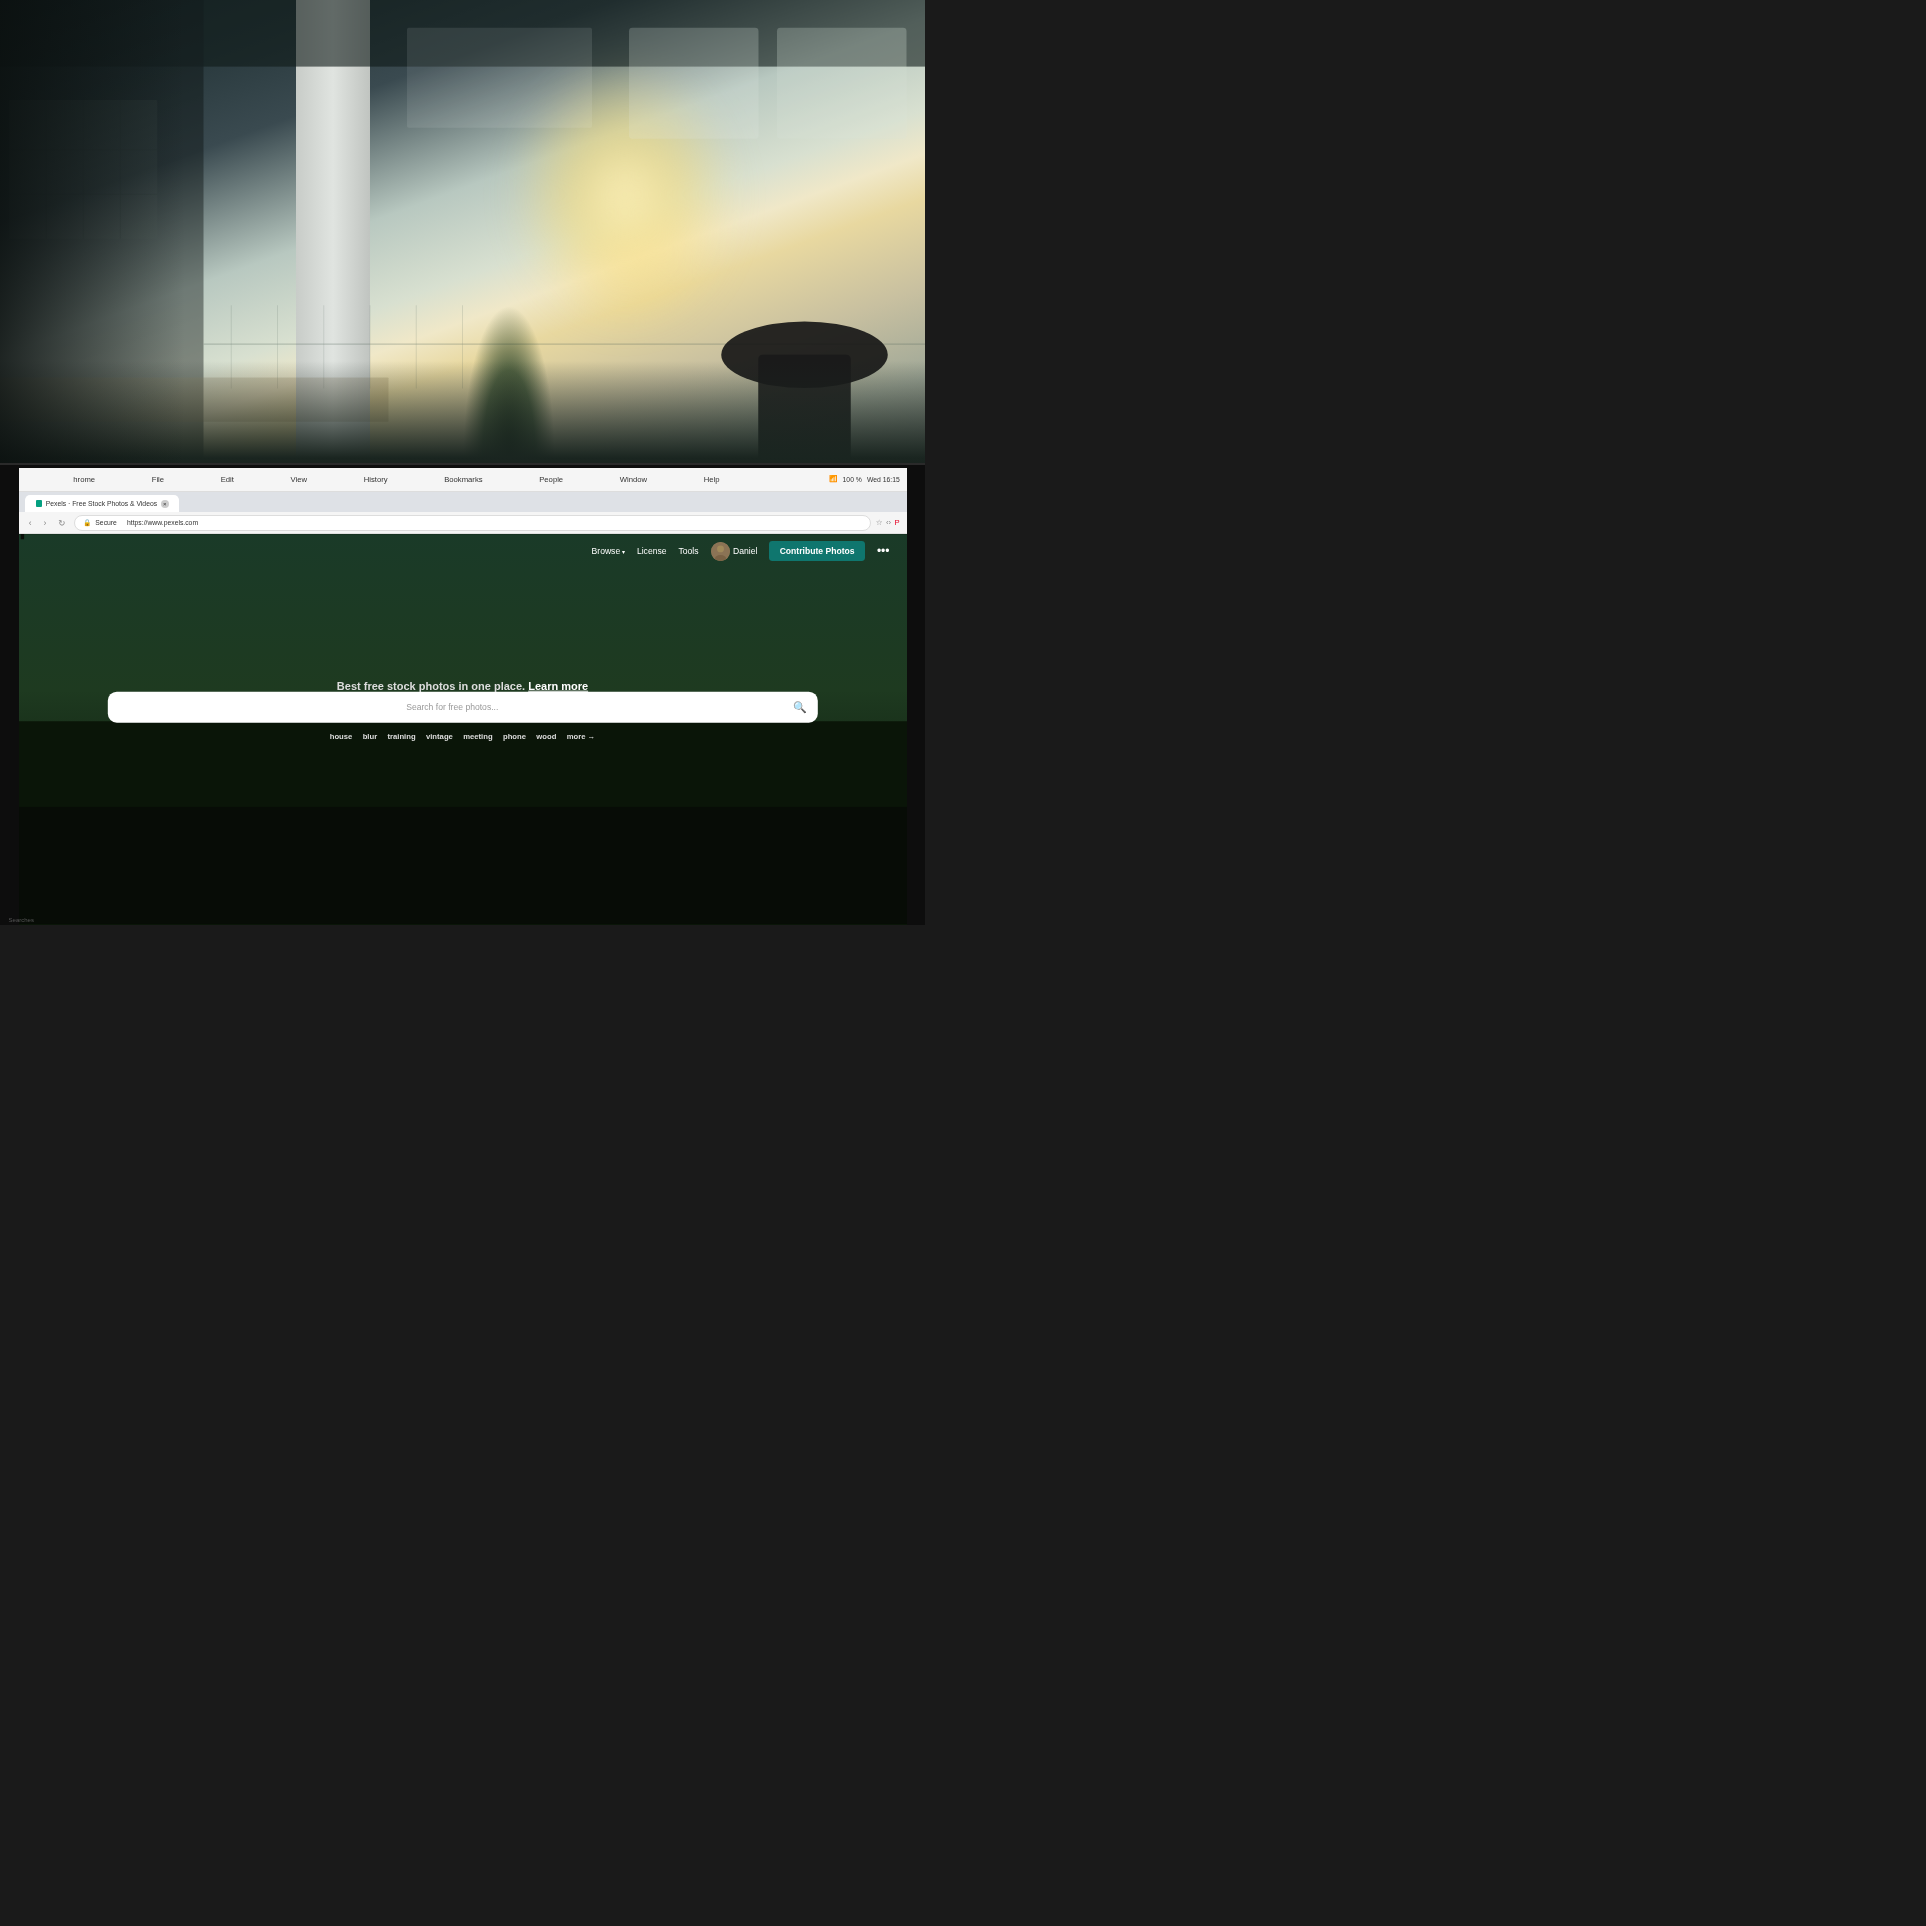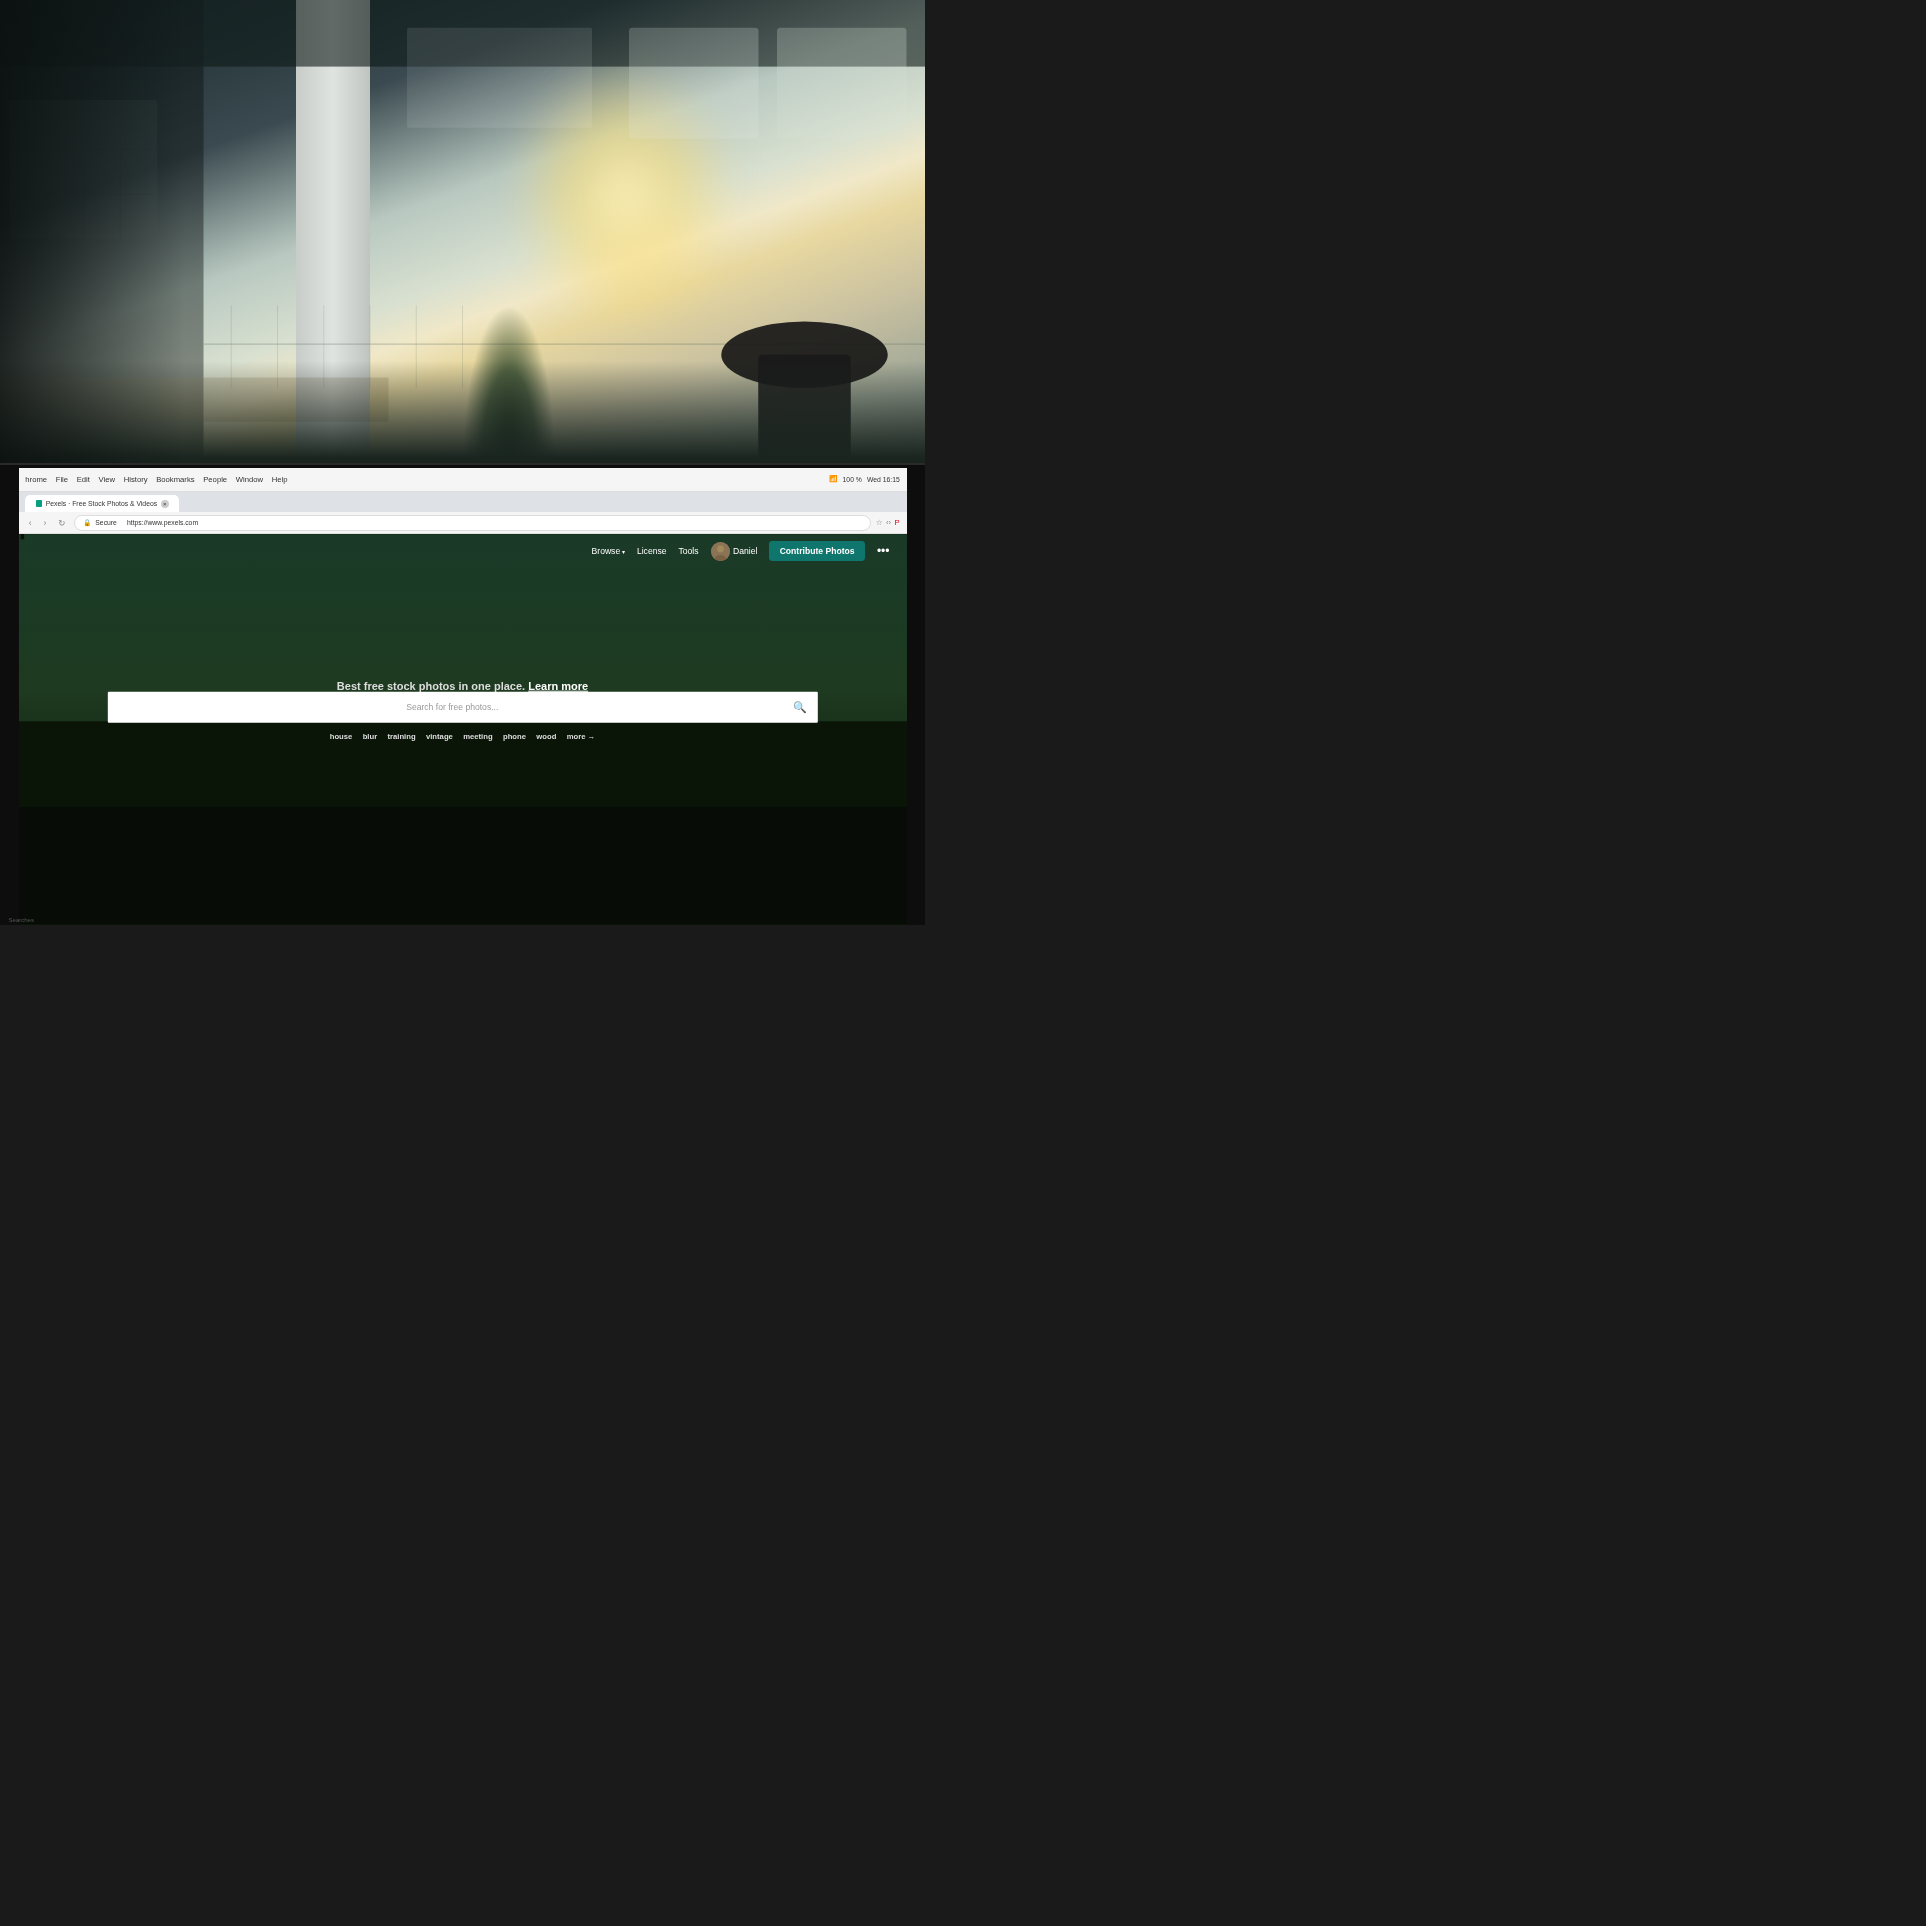--- a/index.html
+++ b/index.html
@@ -108,20 +108,21 @@
 
     .browser-menu-items {
       display: flex;
       gap: 8.6px;
       font-size: 7.7px;
       color: #333;
     }
 
     .browser-menu-item {
       cursor: pointer;
+      margin-left: 48px;
     }
 
     .browser-status-right {
       margin-left: auto;
       display: flex;
       align-items: center;
       gap: 5.1px;
       font-size: 6.8px;
       color: #333;
     }
@@ -329,21 +330,21 @@
     }
 
     .tagline-link {
       text-decoration: underline;
       color: #fff;
     }
 
     
     .search-bar {
       background: #fff;
-      border-radius: 1px;
+      border-radius: 9px;
       height: 31px;
       display: flex;
       align-items: center;
       padding: 0 10.3px;
       gap: 6.8px;
       margin-bottom: 8.6px;
     }
 
     .search-input-text {
       flex: 1;

